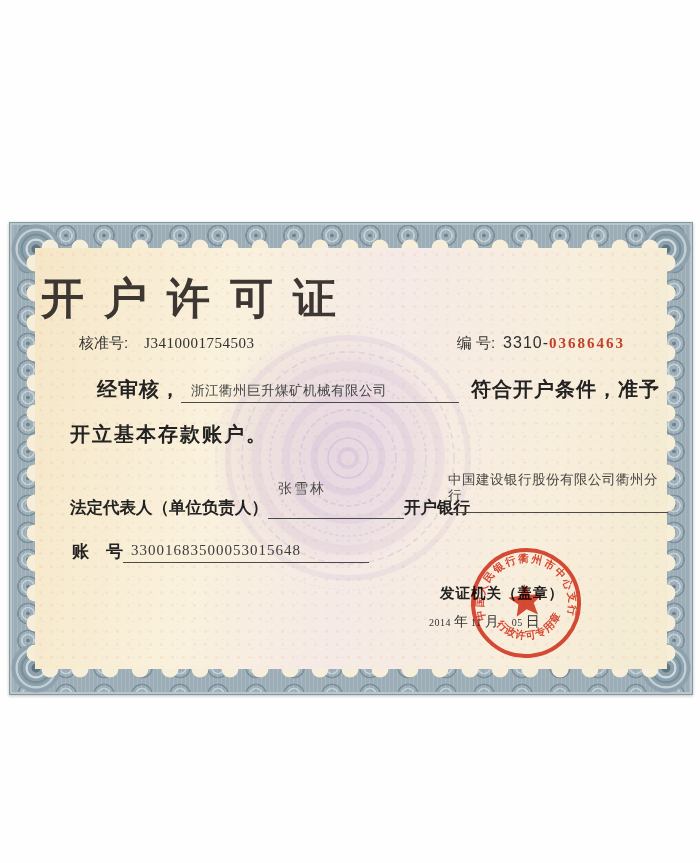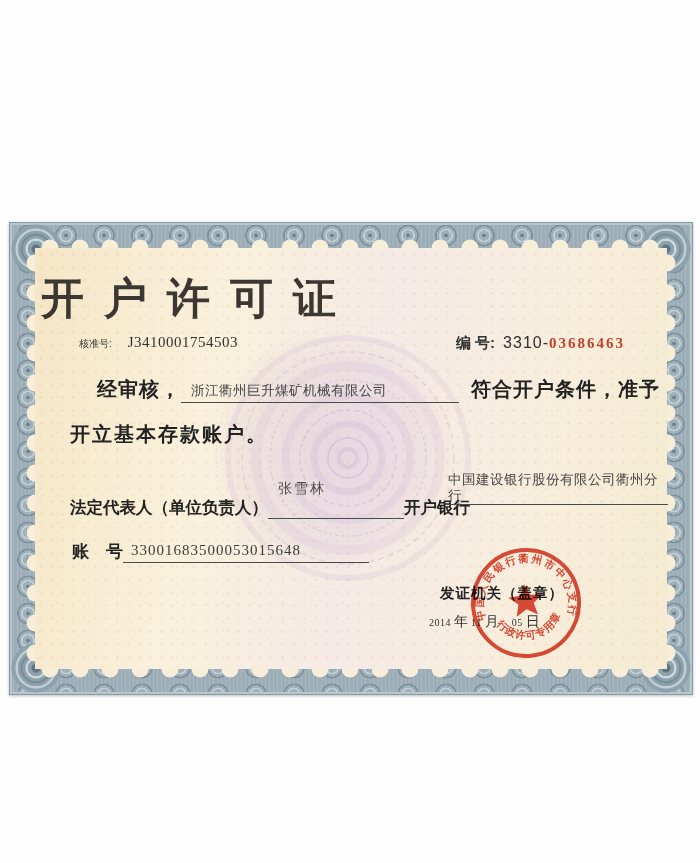--- a/index.html
+++ b/index.html
@@ -59,44 +59,44 @@
   .title{
     position:absolute;left:12px;top:48px;width:100%;text-align:left;
     font-family:"Liberation Serif", serif;font-weight:bold;font-size:43px;
     letter-spacing:20px;color:#3d3733;text-indent:20px;
   }
   .row{position:absolute;white-space:nowrap;}
   .lab{font-weight:bold;color:#222;}
   .ser{font-family:"Liberation Serif", serif;}
 
   .row.approval{left:70px;top:112px;font-size:14px;}
-  .row.approval .lab{font-weight:normal;font-size:10px;color:#333;}
+  .row.approval .lab{font-weight:normal;font-size:15px;color:#333;}
   .row.approval .val{margin-left:16px;font-size:15px;letter-spacing:.5px;color:#323232;}
 
   .row.serial{right:68px;top:112px;font-size:15px;}
-  .row.serial .lab{font-weight:bold;color:#333;}
+  .row.serial .lab{font-weight:normal;color:#333;}
   .row.serial .pre{margin-left:8px;font-size:16px;letter-spacing:1px;color:#2f2f2f;}
   .row.serial .red{font-size:15px;letter-spacing:2px;font-weight:bold;}
 
   .row.body1{left:88px;top:154px;font-size:20px;}
   .row.body1 .lab{letter-spacing:1px;}
   .u{display:inline-block;border-bottom:1px solid #4a4a4a;vertical-align:bottom;}
   .company{width:268px;font-size:13.5px;color:#454545;padding:0 0 2px 10px;letter-spacing:.5px;}
   .row.body1 .suffix{margin-left:12px;letter-spacing:1px;}
   .row.body2{left:61px;top:199px;font-size:20px;letter-spacing:1.5px;}
   .row.body2 .lab{letter-spacing:2px;}
 
   .row.rep{left:61px;top:258px;font-size:16.5px;}
   .repname{width:126px;font-size:14px;color:#4a4a4a;padding:0 0 20px 10px;letter-spacing:2px;}
   .banklab{}
   .bankval{
     position:absolute;left:439px;top:250px;width:220px;
     border-bottom:1px solid #4a4a4a;white-space:normal;
     font-family:"Liberation Serif", serif;font-size:13.5px;line-height:16px;
-    color:#454545;padding-bottom:0;letter-spacing:.5px;
+    color:#454545;padding-bottom:8px;letter-spacing:.5px;
   }
 
   .row.acct{left:63px;top:318px;font-size:17px;}
   .acctnum{width:238px;font-size:15px;color:#3d3d3d;padding:0 0 3px 8px;letter-spacing:1px;}
 
   .row.issuer{left:431px;top:362px;font-size:14.5px;}
   .row.issuer .lab{letter-spacing:1px;}
   .row.date{left:420px;top:391px;font-size:14px;color:#333;}
   .row.date .num{font-size:10px;letter-spacing:.5px;}
   .row.date .cjk{margin:0 3px;}

